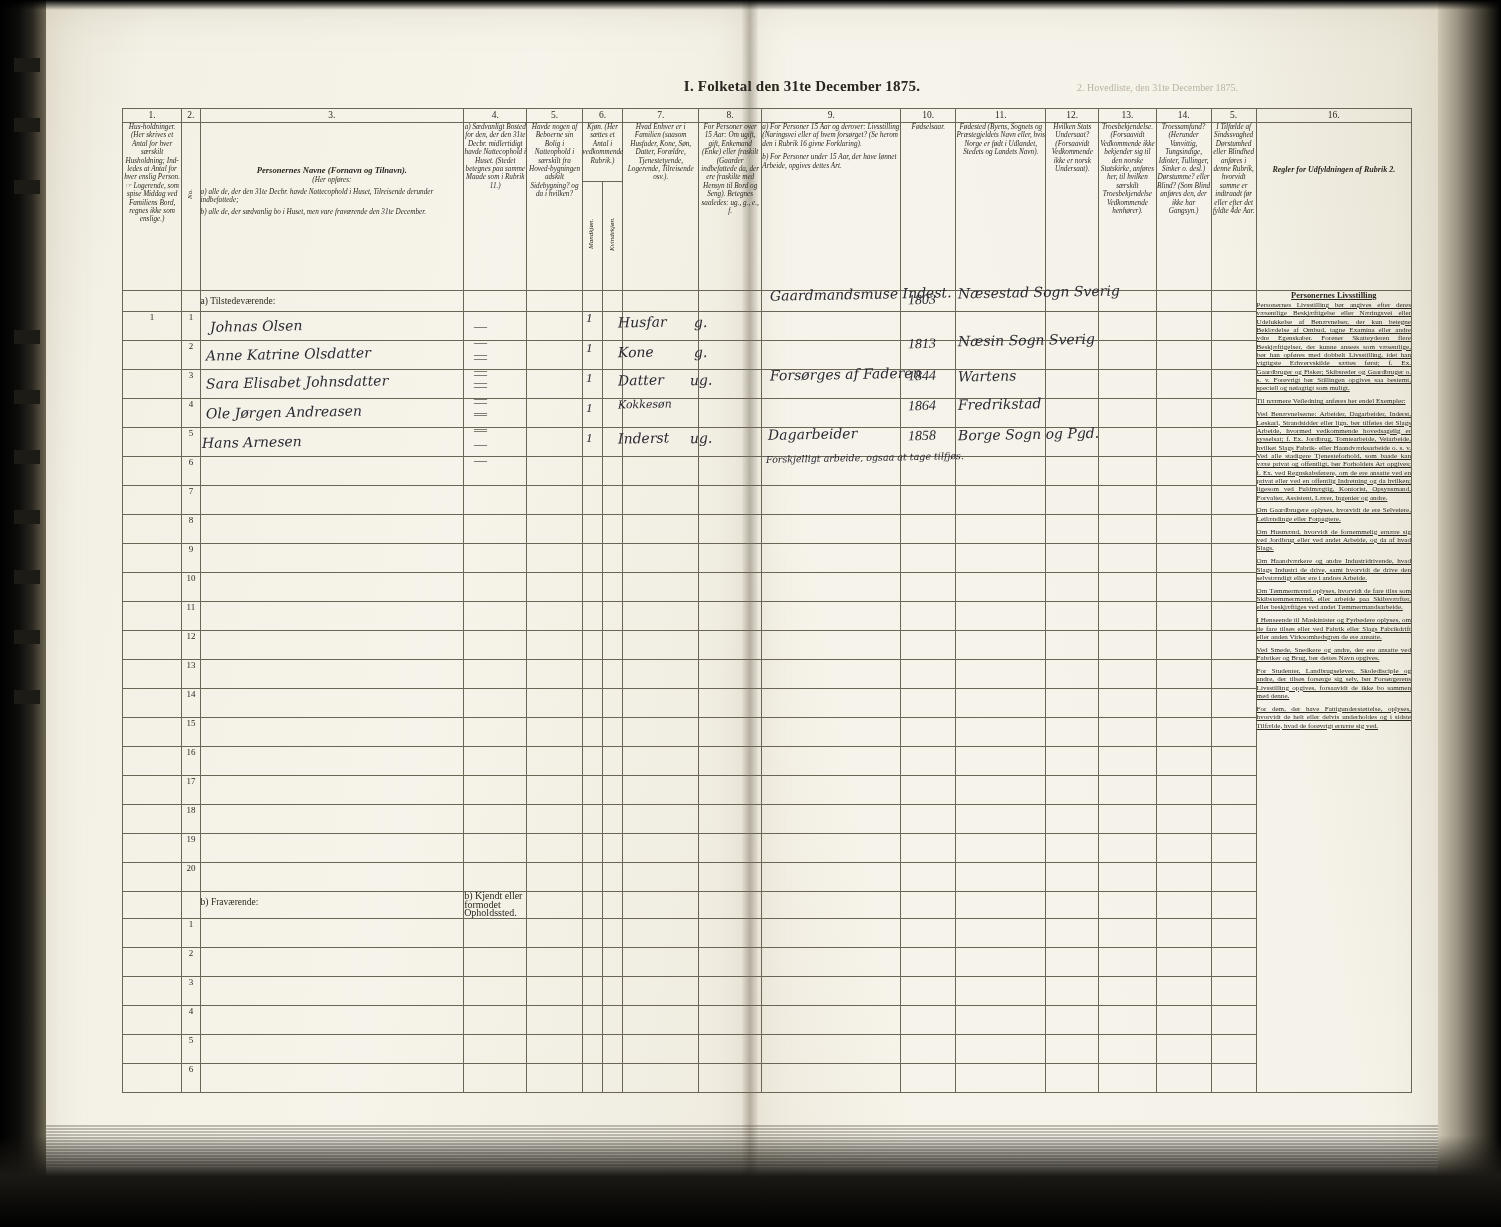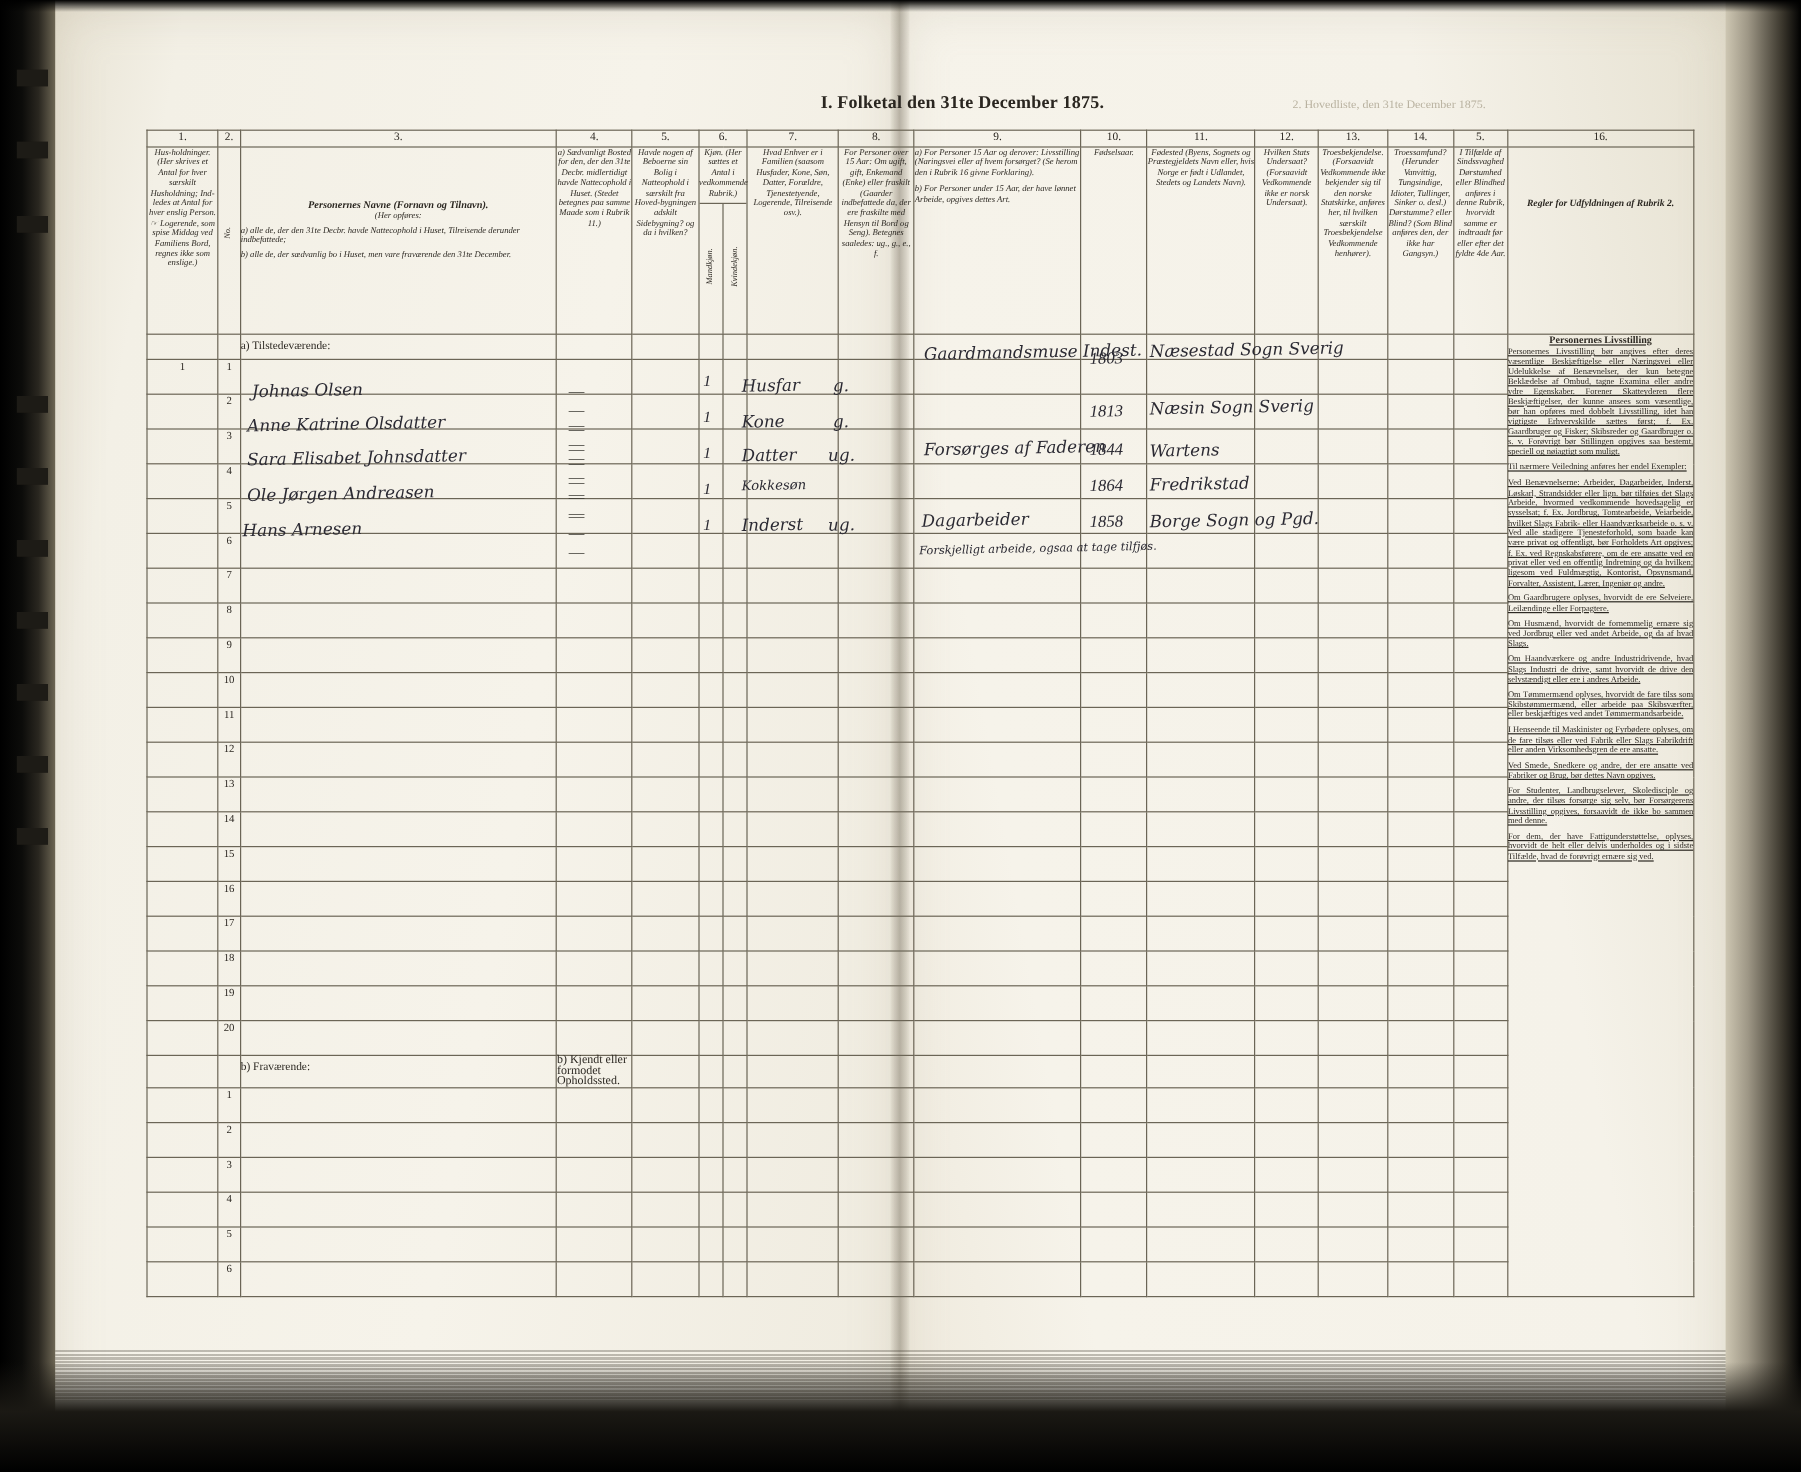--- a/index.html
+++ b/index.html
@@ -292,21 +292,21 @@
         </td>
         <td class="hdr">
           <span class="big">Personernes Navne (Fornavn og Tilnavn).</span>
           <div>(Her opføres:</div>
           <div class="lt" style="margin-top:3px">a) alle de, der den 31te Decbr. havde Nattecophold i Huset, Tilreisende derunder indbefattede;</div>
           <div class="lt" style="margin-top:3px">b) alle de, der sædvanlig bo i Huset, men vare fraværende den 31te December.</div>
         </td>
         <td class="hdr">a) Sædvanligt Bosted for den, der den 31te Decbr. midlertidigt havde Nattecophold i Huset. (Stedet betegnes paa samme Maade som i Rubrik 11.)</td>
         <td class="hdr">Havde nogen af Beboerne sin Bolig i Natteophold i særskilt fra Hoved-bygningen adskilt Sidebygning? og da i hvilken?</td>
         <td class="hdr" colspan="2">
-          <div style="border-bottom:1px solid #6b6556;padding-bottom:4px;">Kjøn. (Her sættes et Antal i vedkommende Rubrik.)</div>
+          <div style="border-bottom:1px solid #6b6556;padding-bottom:16px;">Kjøn. (Her sættes et Antal i vedkommende Rubrik.)</div>
           <div style="display:flex;height:108px">
             <div style="flex:1;border-right:1px solid #6b6556">
               <div class="vert" style="height:104px">Mandkjøn.</div>
             </div>
             <div style="flex:1">
               <div class="vert" style="height:104px">Kvindekjøn.</div>
             </div>
           </div>
         </td>
         <td class="hdr">Hvad Enhver er i Familien (saasom Husfader, Kone, Søn, Datter, Forældre, Tjenestetyende, Logerende, Tilreisende osv.).</td>

